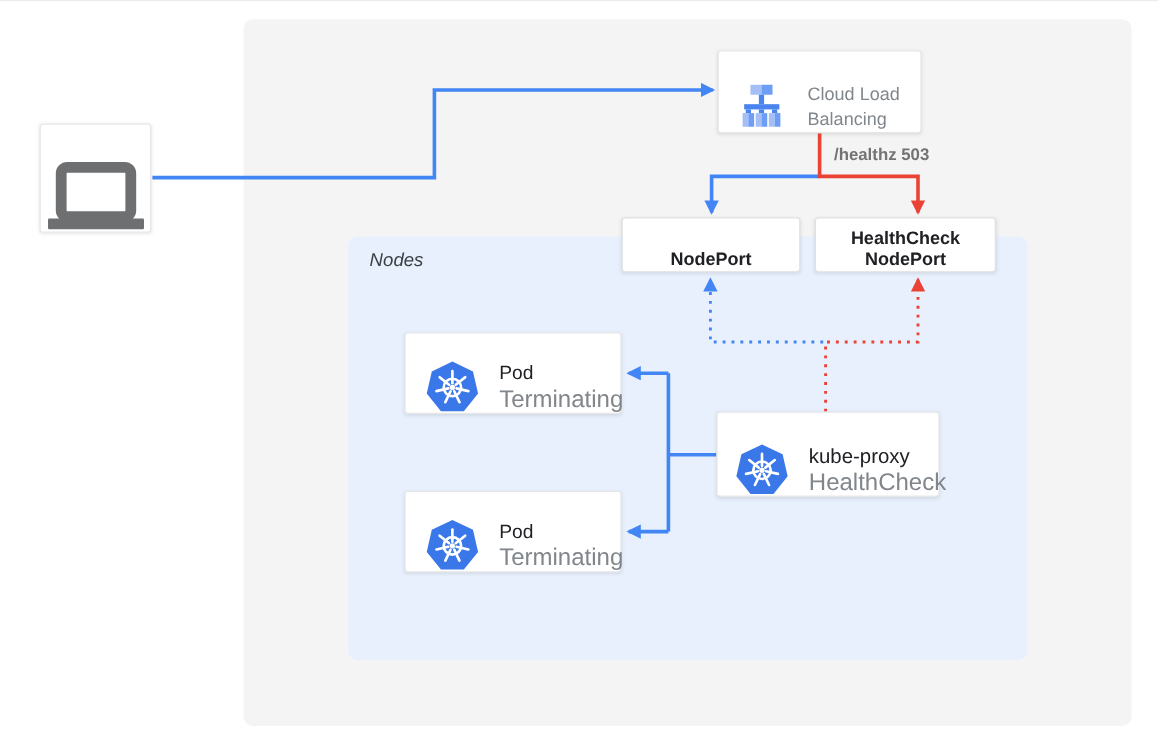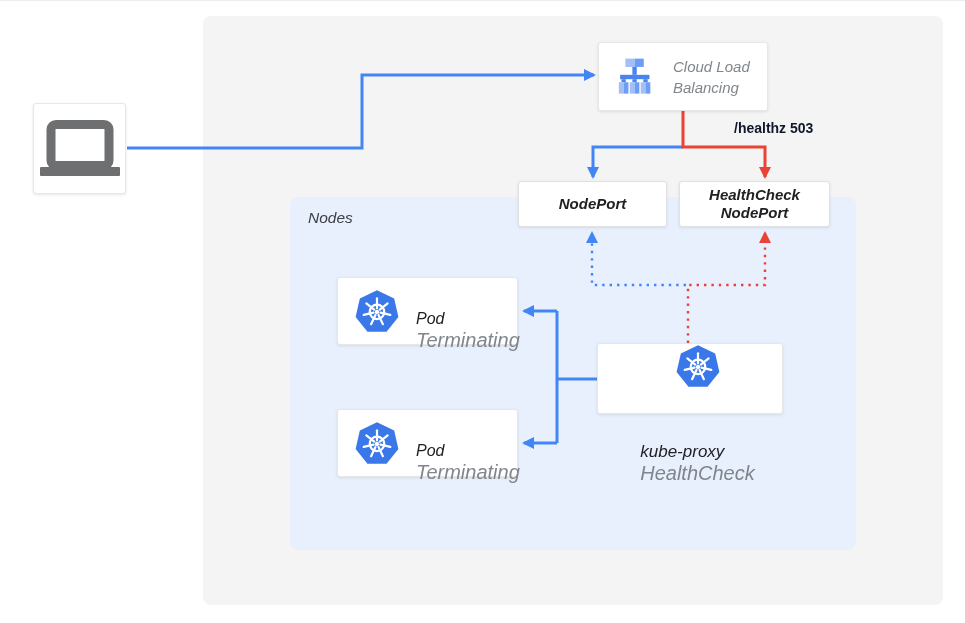--- a/index.html
+++ b/index.html
@@ -19,36 +19,36 @@
   .topline{position:absolute;top:0;left:0;width:965px;height:1px;background:#ececec;}
   .gray-panel{position:absolute;left:203px;top:16px;width:740px;height:589px;background:var(--canvas-gray);border-radius:8px;}
   .nodes-panel{position:absolute;left:290px;top:197px;width:566px;height:353px;background:var(--nodes-blue);border-radius:8px;font-style:italic;}
   .nodes-label{position:absolute;left:18px;top:12px;font-size:15.5px;color:#3c4043;}
   svg.wires{position:absolute;left:0;top:0;width:965px;height:623px;pointer-events:none;}
   .wire{fill:none;stroke-width:3px;}
   .wire.blue{stroke:var(--blue);}
   .wire.red{stroke:var(--red);}
   .wire.dotted{stroke-width:2.4px;stroke-dasharray:2.4 5;}
   .box{position:absolute;background:#fff;border:1px solid var(--card-border);border-radius:3px;
-       box-shadow:0 1px 3px rgba(60,64,67,.12);display:flex;align-items:center;box-sizing:border-box;font-style:italic;}
+       box-shadow:0 1px 3px rgba(60,64,67,.12);display:flex;align-items:flex-end;box-sizing:border-box;}
   .client-box{left:33px;top:103px;width:93px;height:91px;justify-content:center;}
   .clb-box{left:598px;top:42px;width:170px;height:69px;padding-left:15px;gap:17px;}
   .clb-text{font-size:15px;line-height:21px;color:var(--text-secondary);width:92px;}
   .port-box{justify-content:center;text-align:center;border-color:#dfe1e5;}
   .nodeport-box{left:518px;top:181px;width:149px;height:46px;}
   .healthcheck-box{left:679px;top:181px;width:151px;height:46px;}
   .port-title{font-size:15px;font-weight:bold;color:var(--text-primary);line-height:18px;}
   .pod-box{width:181px;height:68px;padding-left:17px;gap:17px;}
   .pod1-box{left:337px;top:277px;}
   .pod2-box{left:337px;top:409px;}
-  .kp-box{left:597px;top:343px;width:186px;height:71px;padding-left:15px;gap:17px;flex-direction:column;}
-  .card-title{font-size:16px;color:var(--text-primary);line-height:22px;margin-top:36px;}
+  .kp-box{left:597px;top:343px;width:186px;height:71px;padding-left:15px;gap:17px;}
+  .card-title{font-size:16px;color:var(--text-primary);line-height:22px;}
   .card-sub{font-size:20px;color:var(--text-secondary);line-height:21px;}
   .kp-title{font-size:17px;}
-  .healthz-label{position:absolute;left:734px;top:120px;font-size:14px;font-weight:bold;color:#0f172a;}
+  .healthz-label{position:absolute;left:695px;top:120px;font-size:14px;font-weight:bold;color:#737373;}
   .k8s-icon{width:44px;height:44px;flex:0 0 auto;}
   .clb-icon{width:42px;height:42px;flex:0 0 auto;}
   .laptop-icon{width:80px;height:58px;}
 </style>
 </head>
 <body>
 
 <div class="stage">
   <div class="topline"></div>
   <div class="gray-panel"></div>

